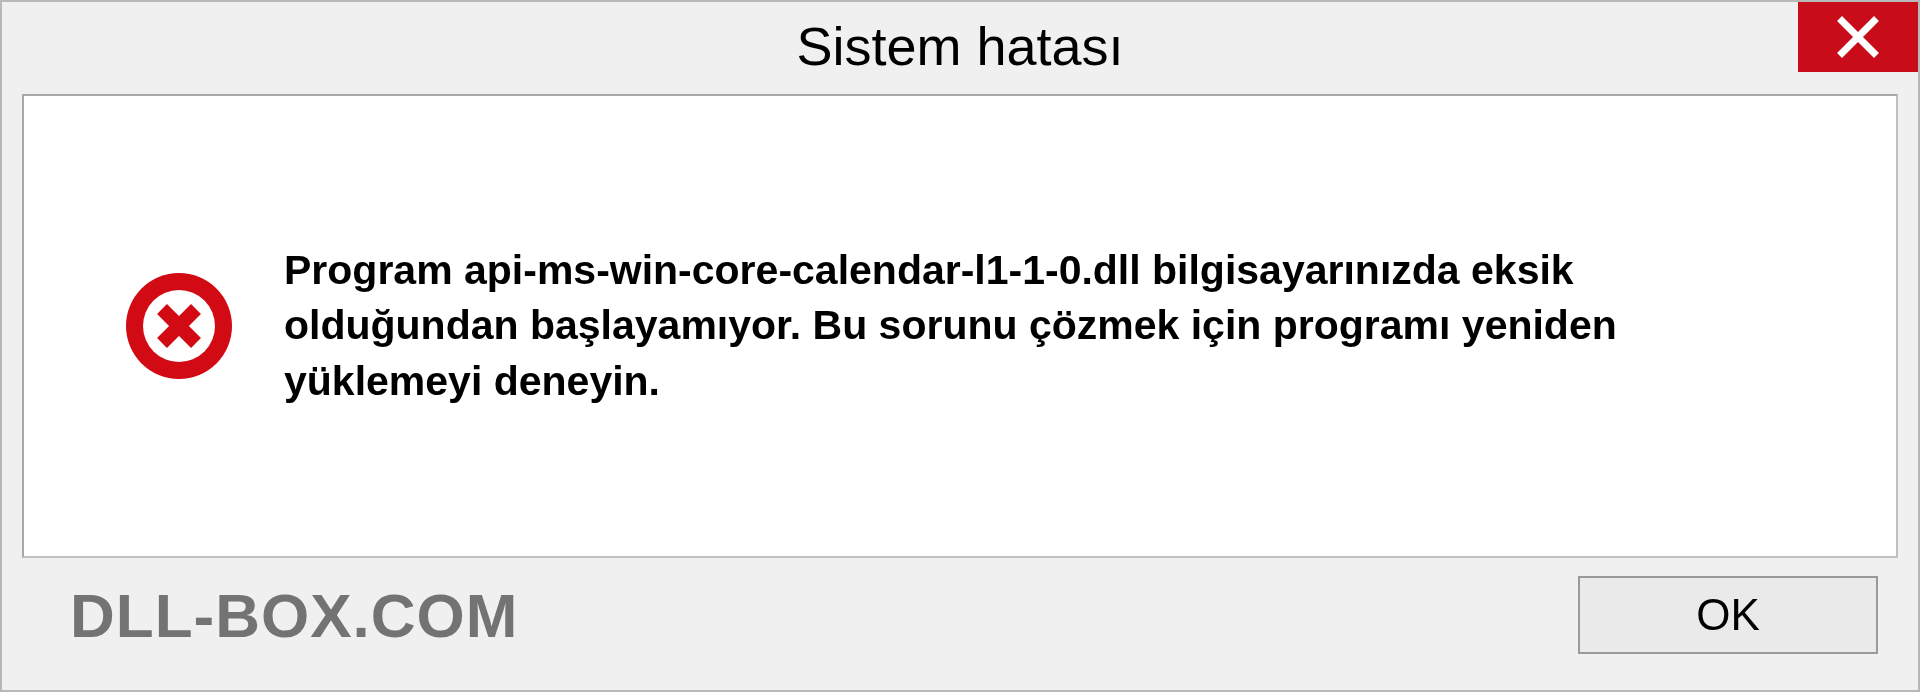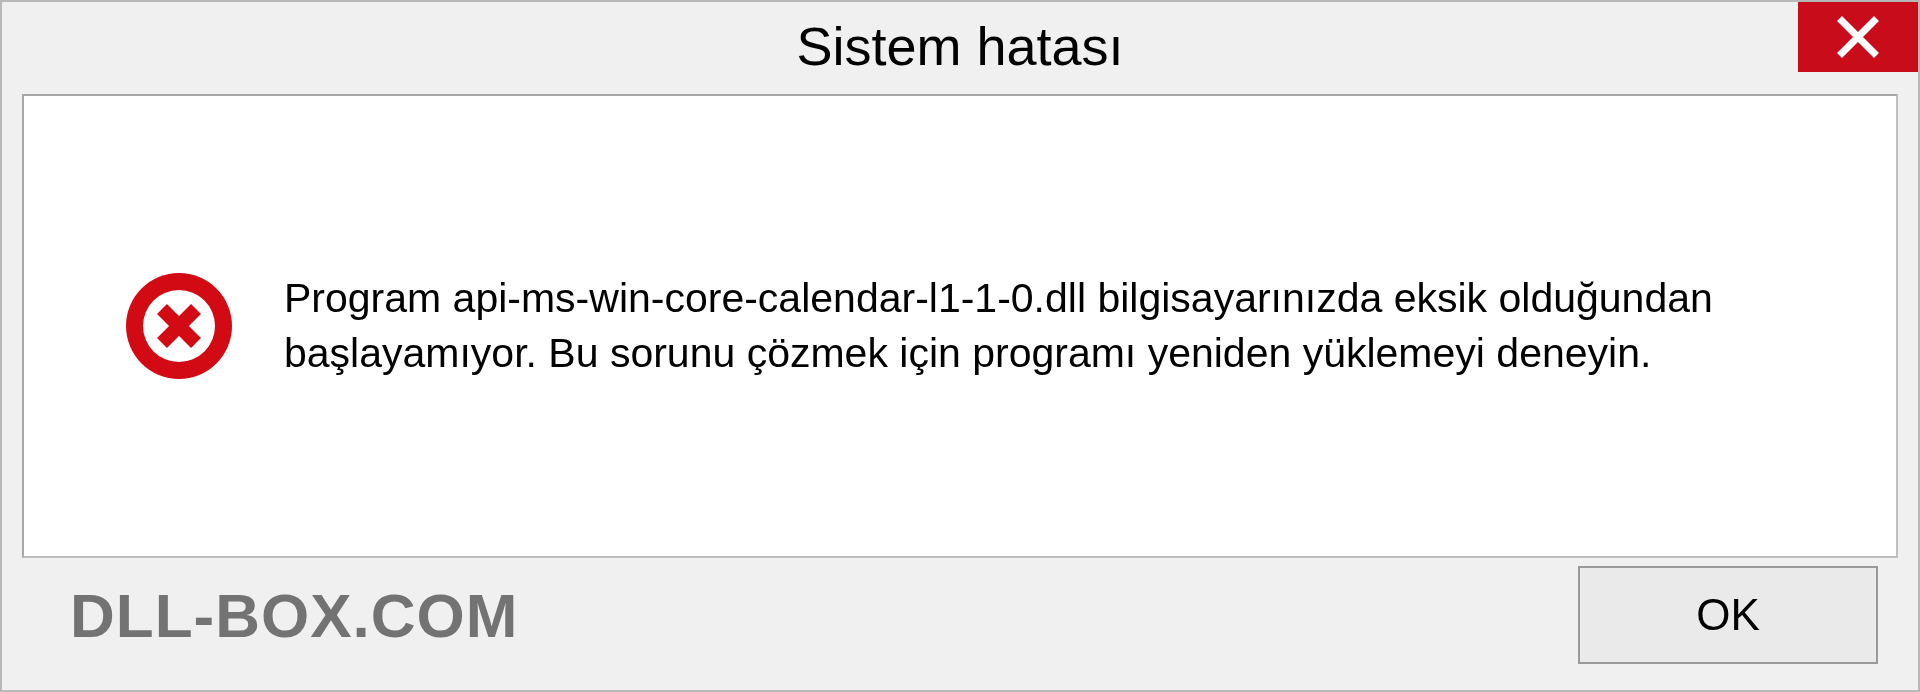--- a/index.html
+++ b/index.html
@@ -86,21 +86,21 @@
     
     .error-icon-wrap svg {
       width: 110px;
       height: 110px;
     }
     
     .message {
       font-size: 41px;
       line-height: 1.35;
       color: #000000;
-      font-weight: 400;
+      font-weight: 700;
     }
     
     .footer {
       position: absolute;
       left: 0;
       right: 0;
       bottom: 0;
       height: 132px;
       display: flex;
       align-items: center;
@@ -111,21 +111,21 @@
     .watermark {
       font-size: 62px;
       font-weight: 800;
       color: #737373;
       letter-spacing: 1px;
       font-family: Arial, "Segoe UI", sans-serif;
     }
     
     .ok-btn {
       width: 300px;
-      height: 98px;
+      height: 78px;
       background: #eaeaea;
       border: 2px solid #9a9a9a;
       font-size: 44px;
       font-family: inherit;
       color: #000000;
       cursor: pointer;
       display: flex;
       align-items: center;
       justify-content: center;
       font-weight: 400;

